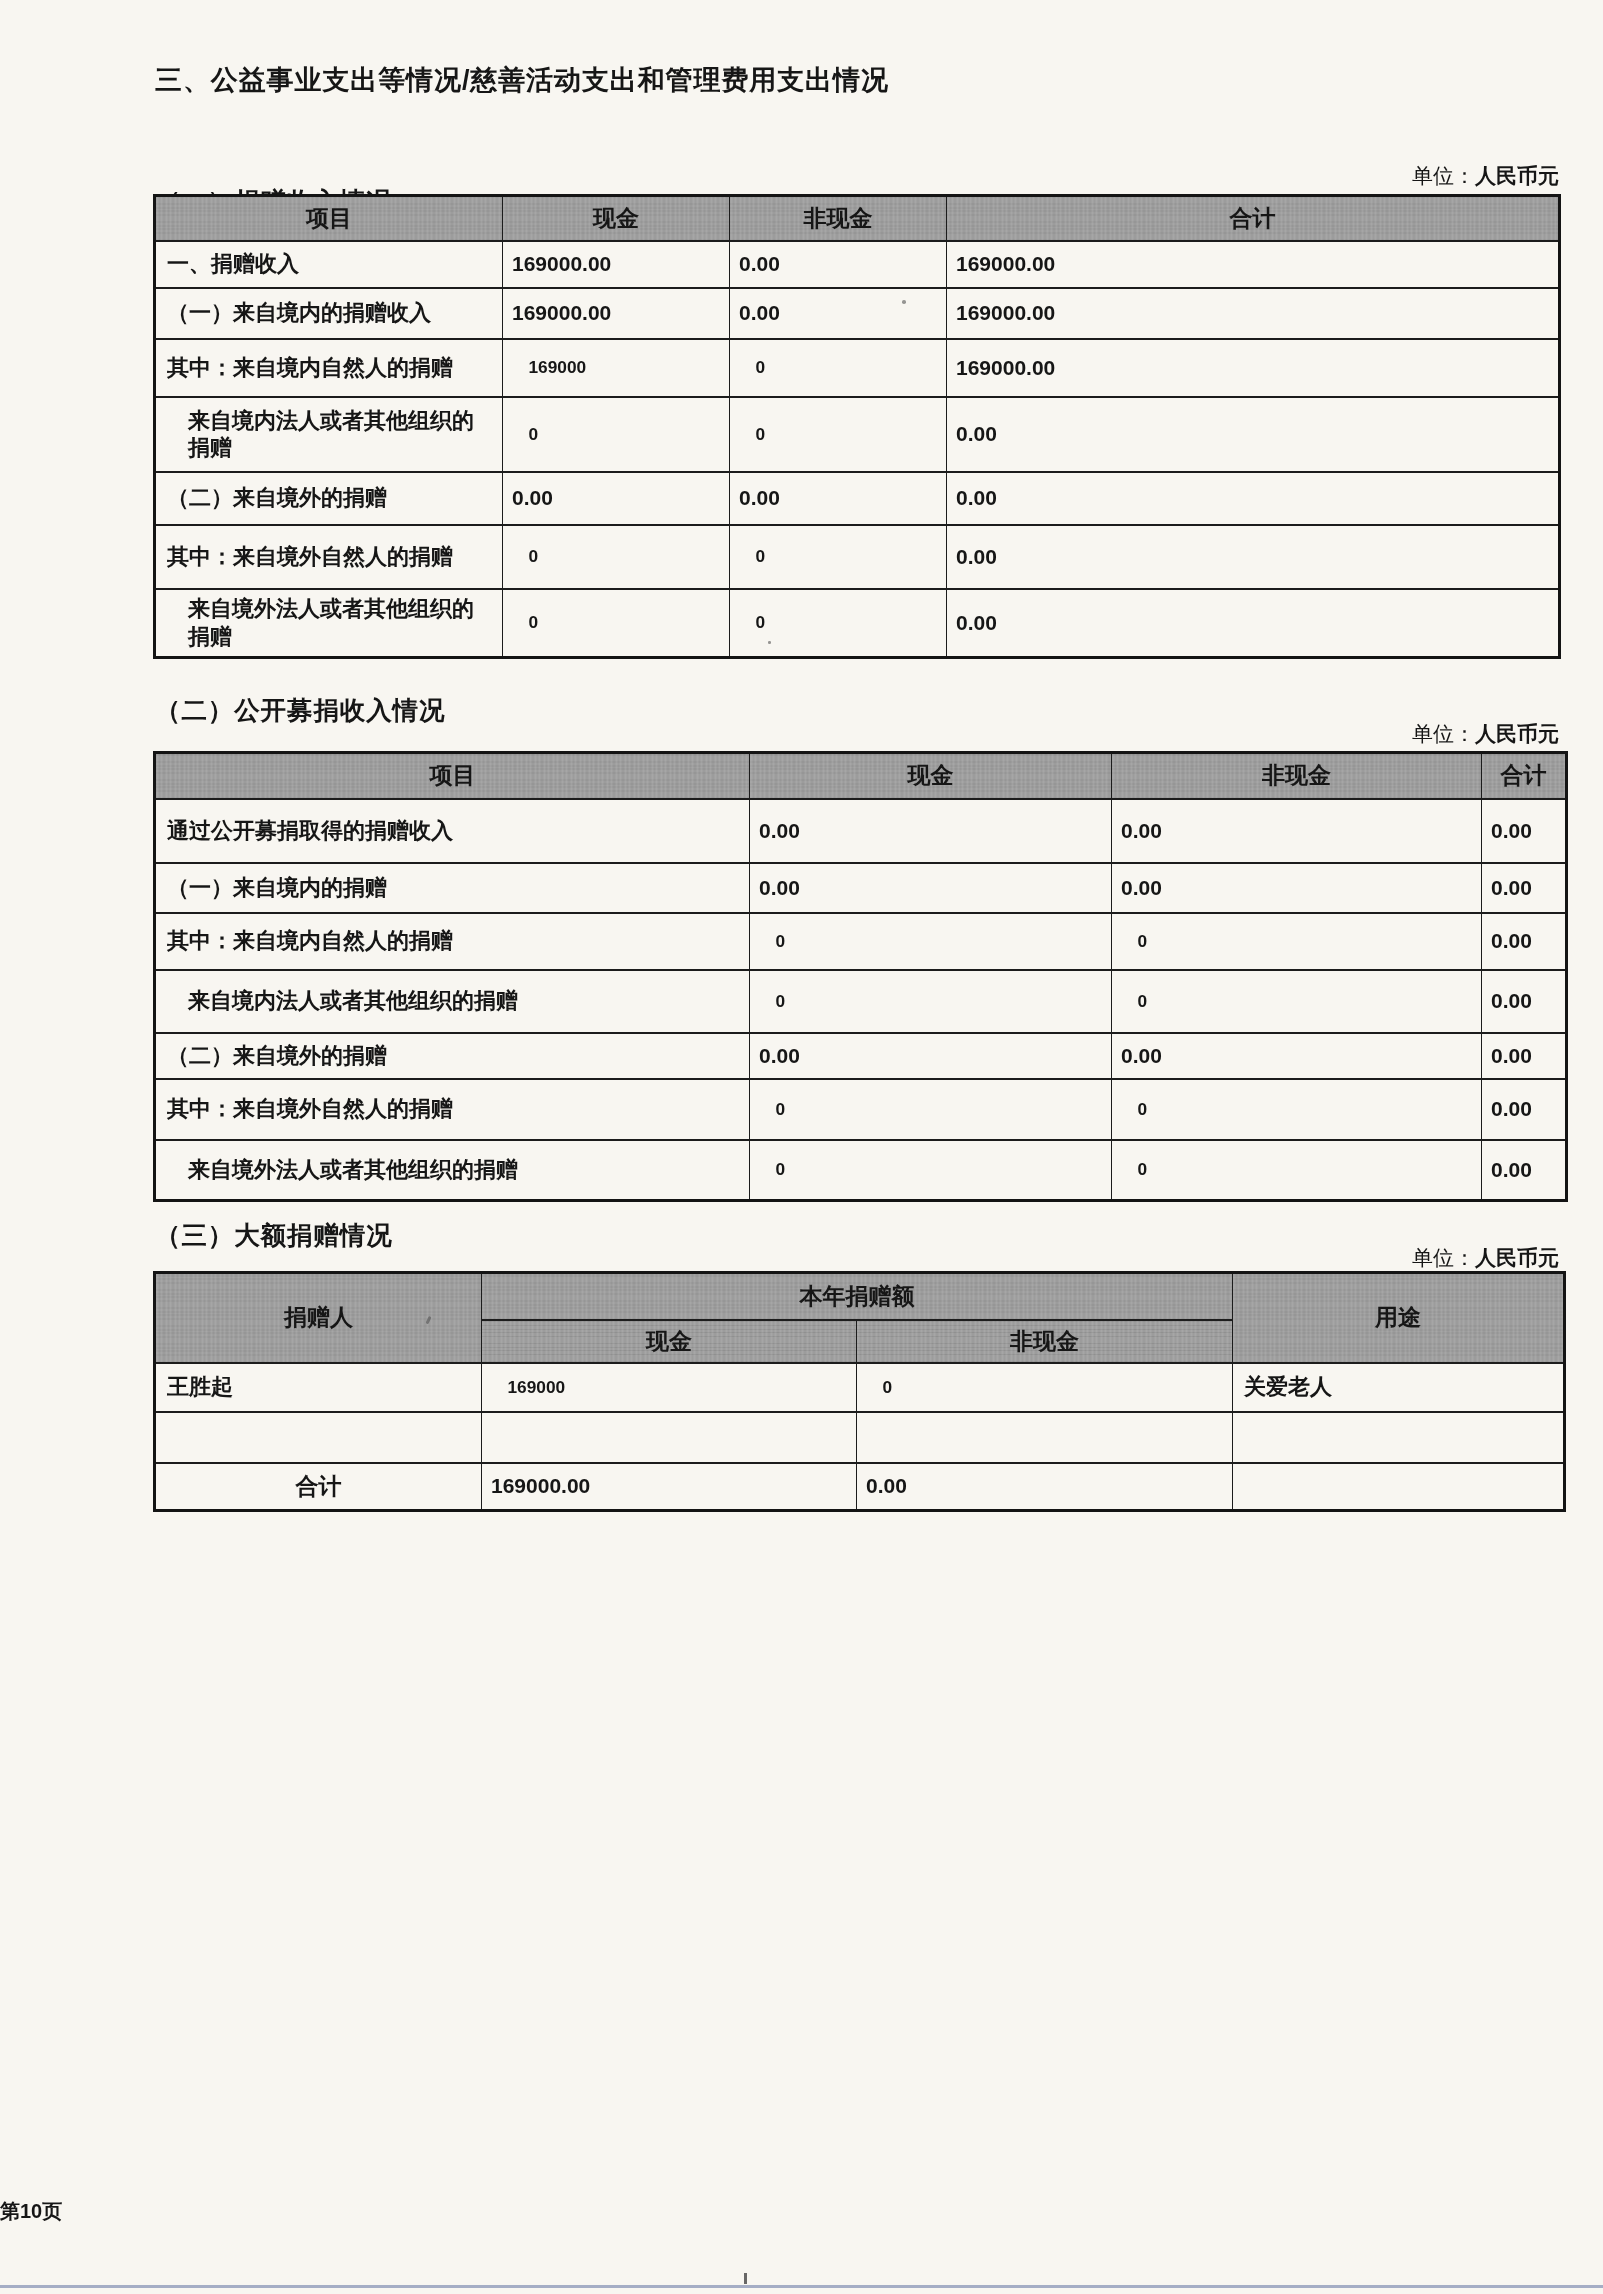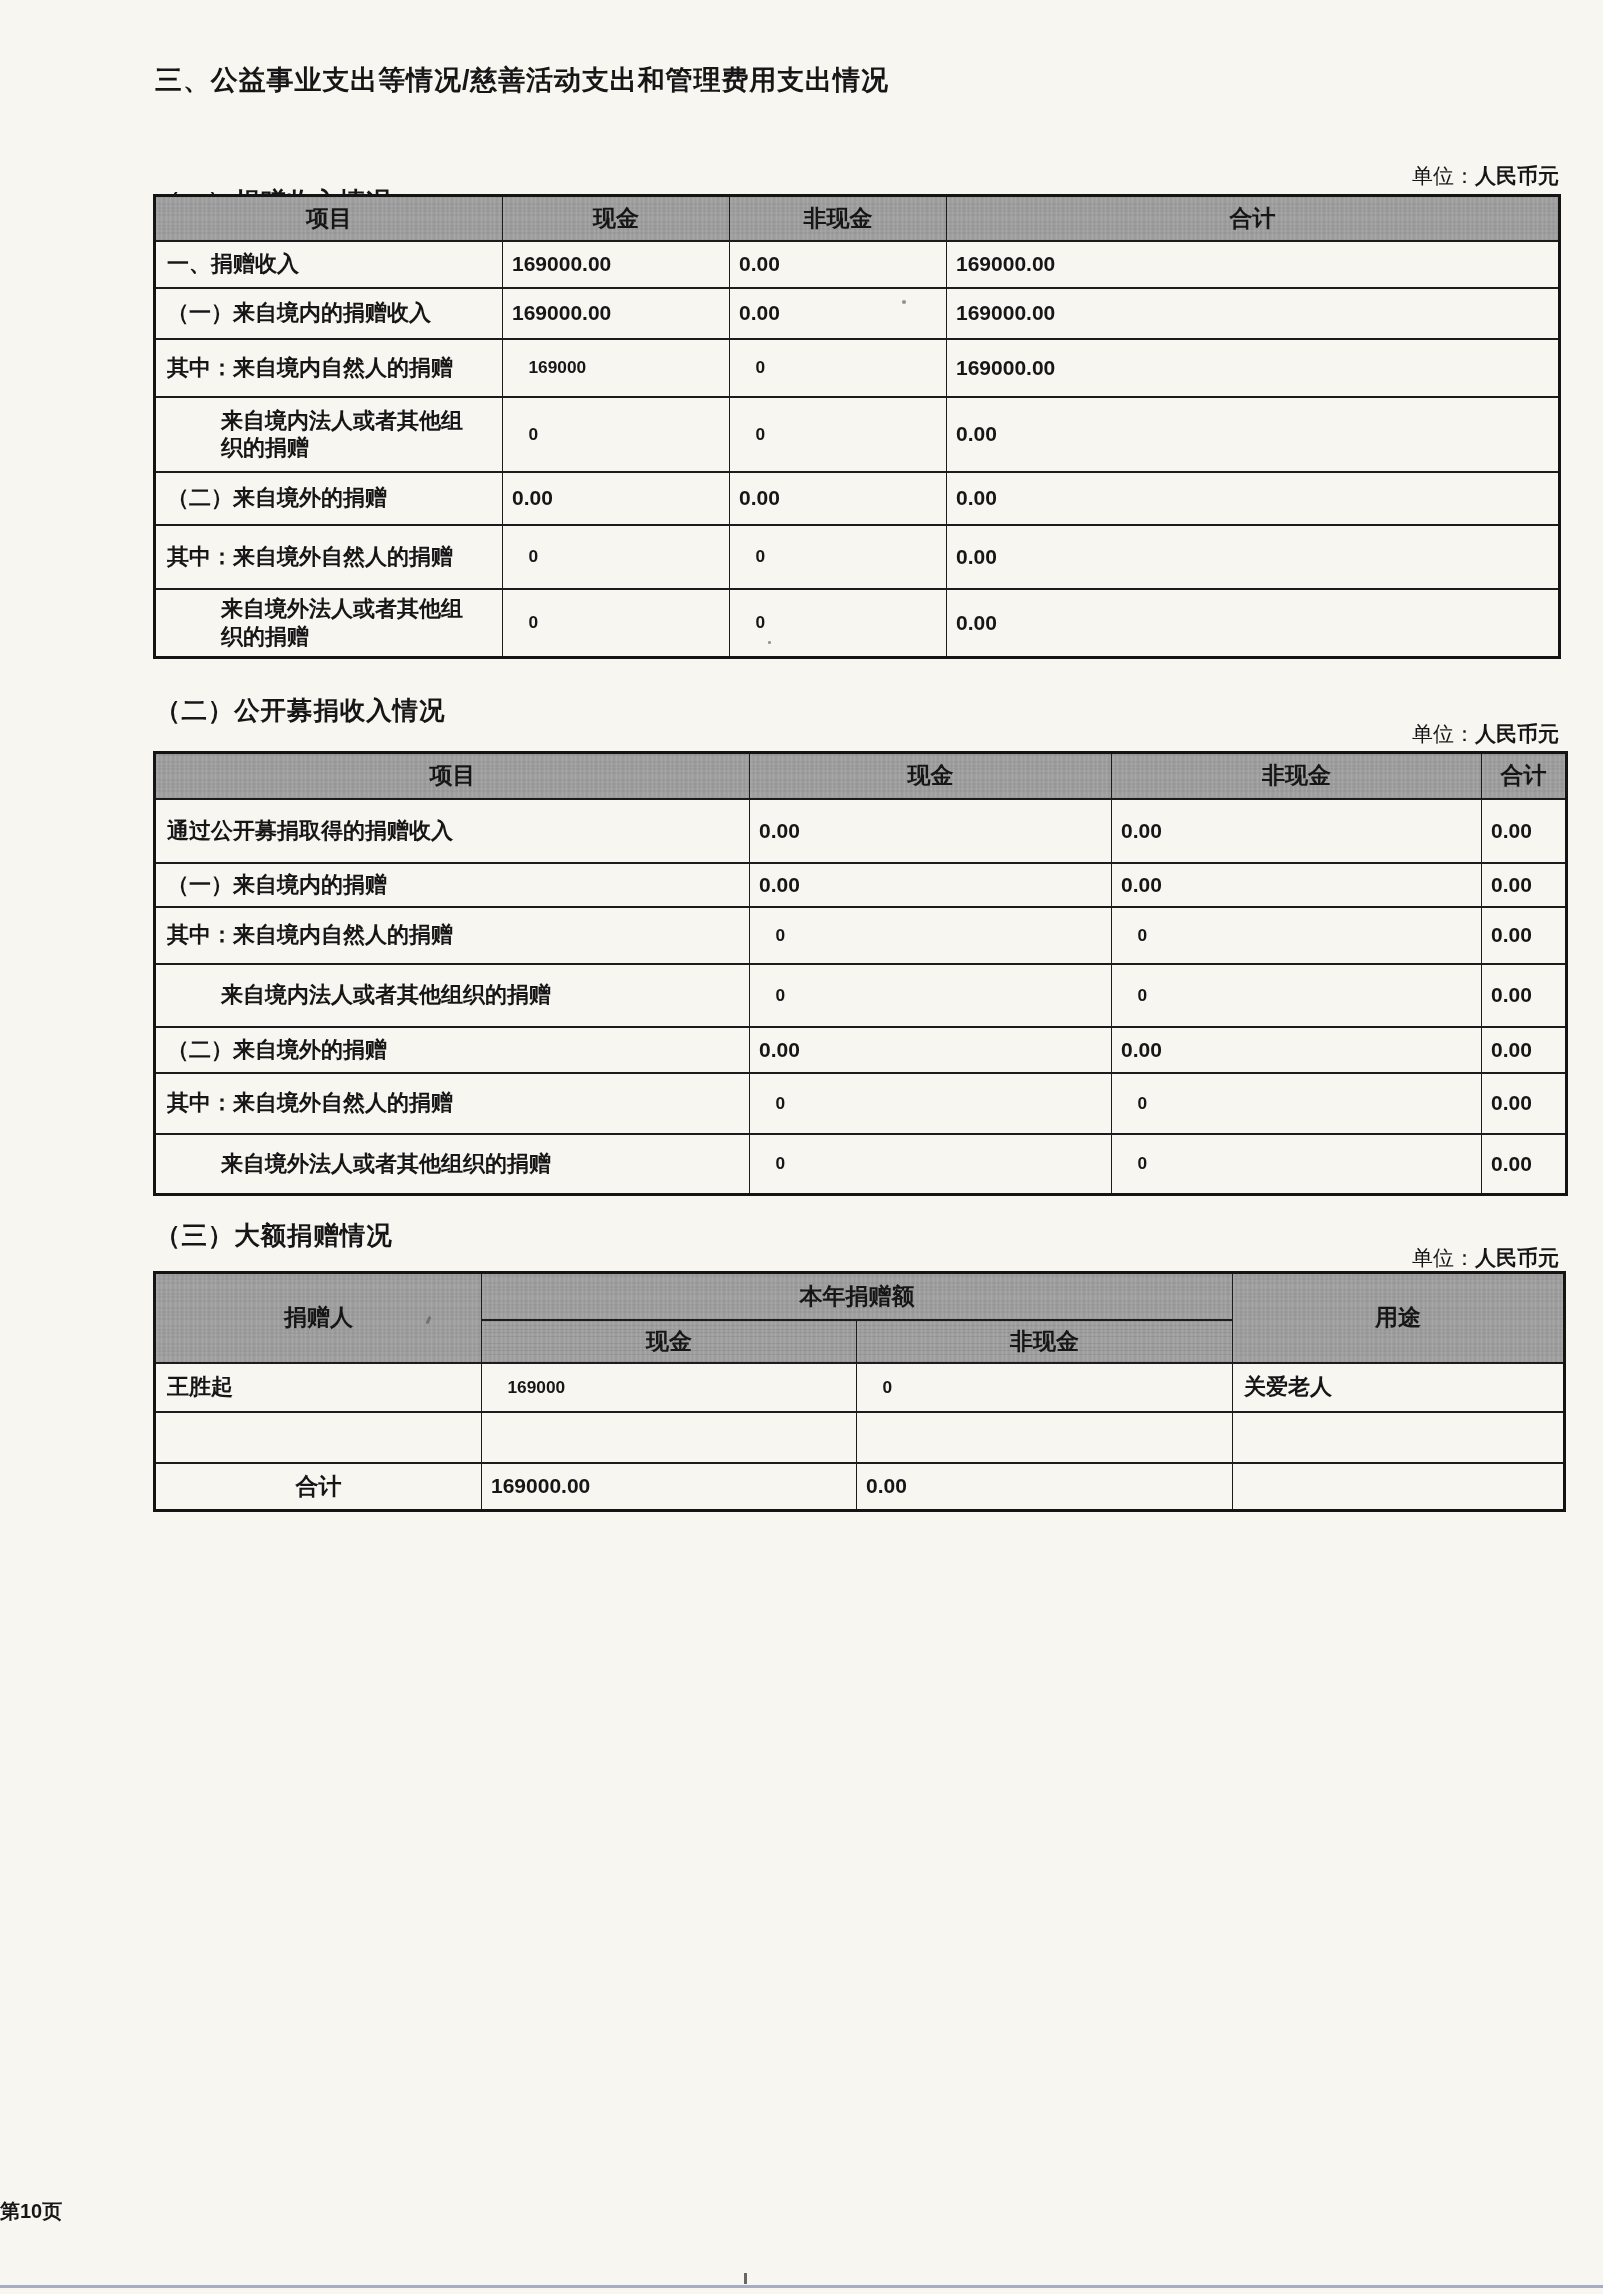--- a/index.html
+++ b/index.html
@@ -43,21 +43,21 @@
     background-color:#9c9c9c;
     background-image:
       repeating-linear-gradient(90deg, rgba(255,255,255,.10) 0 1.8px, rgba(0,0,0,0) 1.8px 4.5px),
       repeating-linear-gradient(0deg, rgba(0,0,0,.08) 0 0.9px, rgba(0,0,0,0) 0.9px 3.6px);
     font-size:23px; font-weight:700; text-align:center;
   }
   td.label {
     font-size:22px; font-weight:600;
     padding-left:11px; text-align:left; line-height:1.25;
   }
-  td.label.indent { padding-left:65px; padding-right:18px; }
+  td.label.indent { padding-left:32px; padding-right:18px; }
   td.val {
     font-size:21px; font-weight:700;
     padding-left:9px; text-align:left;
   }
   td.val.sub { font-size:17.3px; padding-left:25.5px; }
   td.total-label { font-size:23px; font-weight:700; text-align:center; }
   .footer {
     position:absolute; left:0; top:2198px; width:100%;
     text-align:left; font-size:20px; font-weight:700;
   }
@@ -153,21 +153,21 @@
       <th>现金</th>
       <th>非现金</th>
       <th>合计</th>
     </tr>
     <tr style="height:64px;">
       <td class="label">通过公开募捐取得的捐赠收入</td>
       <td class="val">0.00</td>
       <td class="val">0.00</td>
       <td class="val">0.00</td>
     </tr>
-    <tr style="height:44px;padding-left:32px;">
+    <tr style="height:50px;padding-left:32px;">
       <td class="label">（一）来自境内的捐赠</td>
       <td class="val">0.00</td>
       <td class="val">0.00</td>
       <td class="val">0.00</td>
     </tr>
     <tr style="height:57px;">
       <td class="label">其中：来自境内自然人的捐赠</td>
       <td class="val sub">0</td>
       <td class="val sub">0</td>
       <td class="val">0.00</td>

